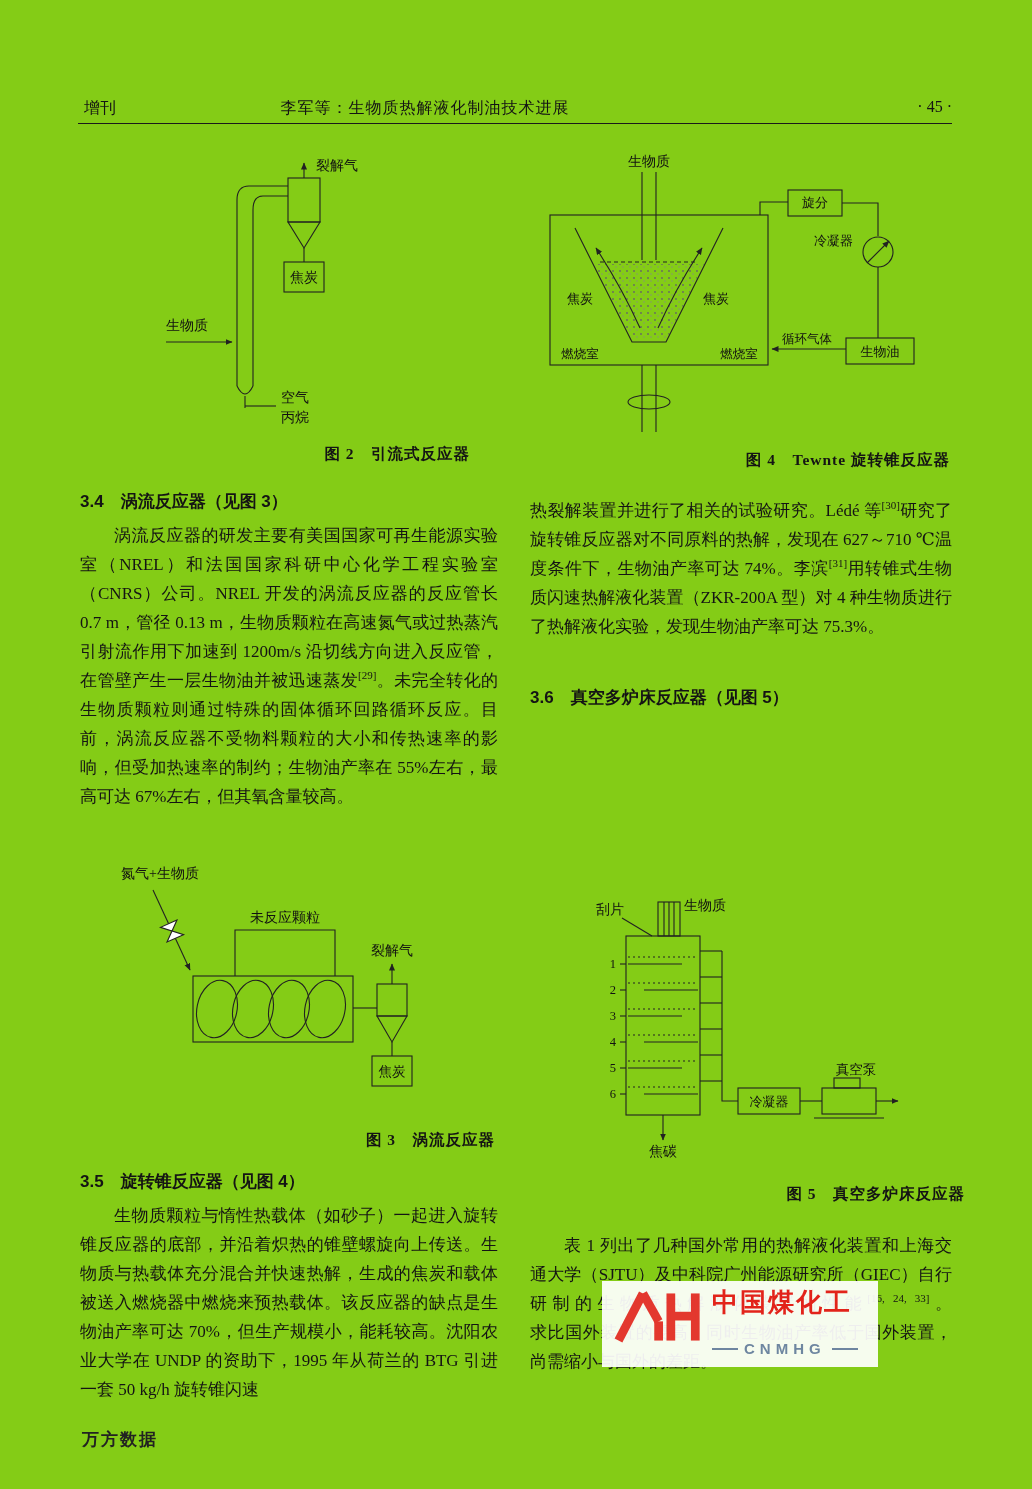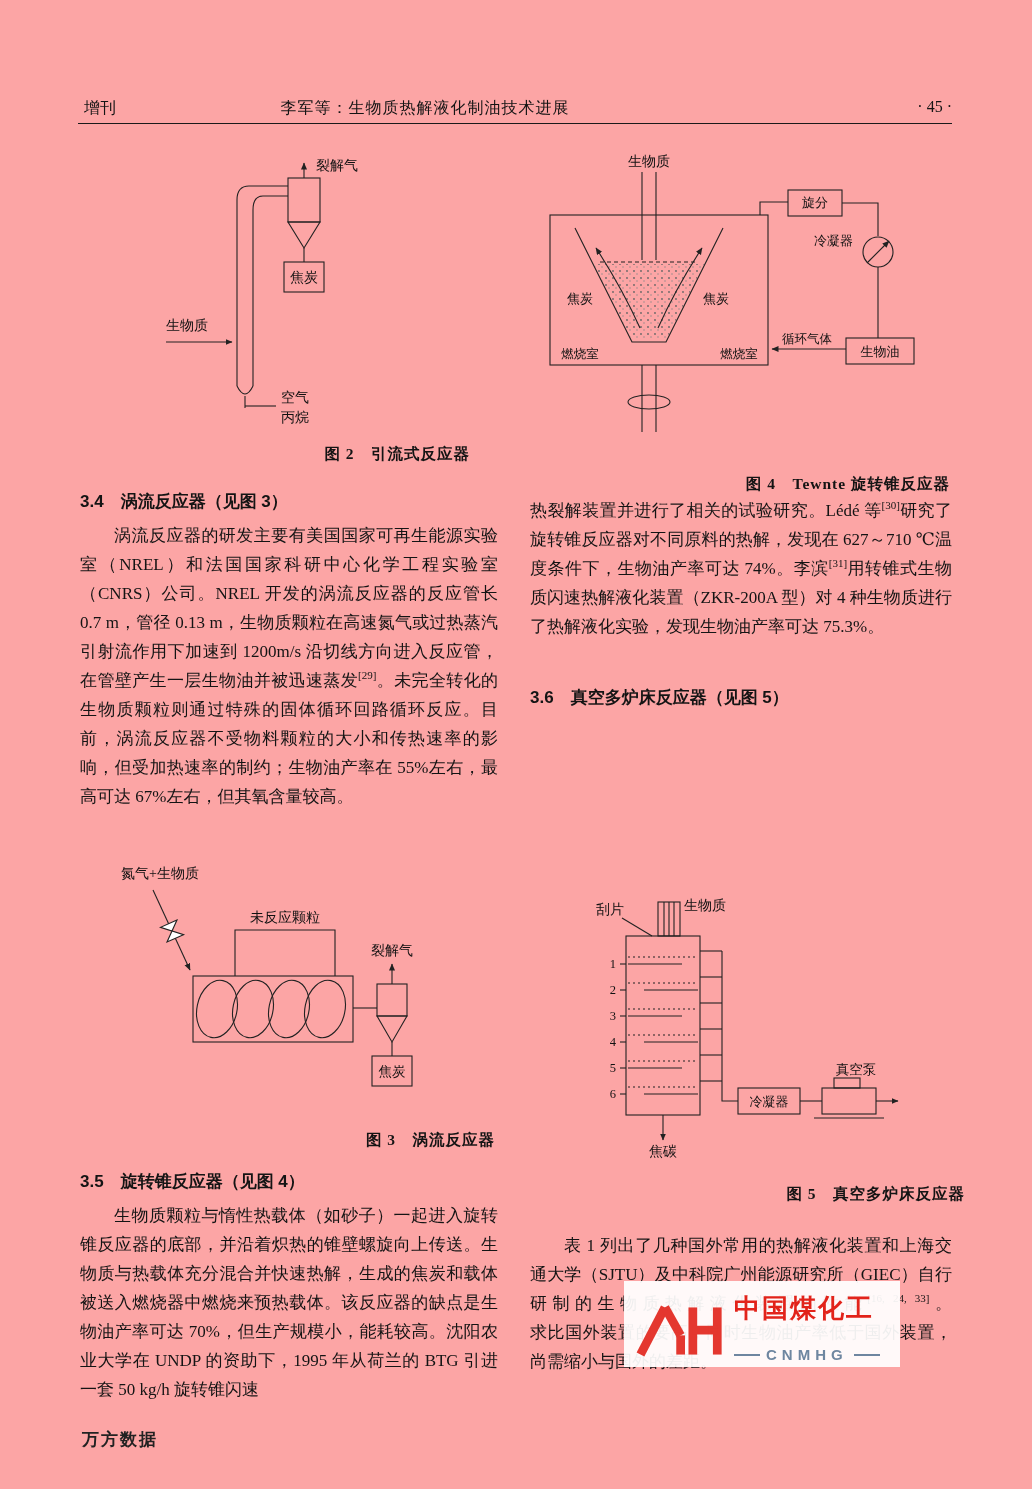--- a/index.html
+++ b/index.html
@@ -1,33 +1,33 @@
 <!DOCTYPE html>
 <html><head>
 <meta charset="utf-8">
 <style>
   *{box-sizing:border-box}
   body{margin:0;background:#ddd}
-  .page{position:relative;width:1032px;height:1489px;margin:0 auto;background:#fca5a5;overflow:hidden;
+  .page{position:relative;width:1032px;height:1489px;margin:0 auto;background:#84cc16;overflow:hidden;
         font-family:"Liberation Serif","DejaVu Serif",serif;color:#141414}
   .abs{position:absolute}
   .hdr{font-size:16px;top:98px}
   .hdr-left{left:84px}
   .hdr-center{left:0;width:850px;text-align:center;letter-spacing:1px}
   .hdr-right{right:80px}
   .rule{left:78px;top:123px;width:874px;height:1.3px;background:#1a1a1a}
   .heading{font-family:"Liberation Sans","DejaVu Sans",sans-serif;font-weight:bold;font-size:17px}
   .para{font-size:17px;line-height:29px;text-align:justify}
   .indent{text-indent:2em}
   sup{font-size:11px;line-height:0;vertical-align:super}
   .caption{font-size:15.5px;font-weight:bold;text-align:right;letter-spacing:1px}
   svg text{font-family:"Liberation Serif","DejaVu Serif",serif;fill:#111}
   .footer{left:82px;top:1428px;font-size:17px;font-weight:bold;letter-spacing:2px;color:#222}
-  .watermark{left:624px;top:1281px;width:276px;height:86px;background:rgba(255,255,255,.93);
-             display:flex;align-items:flex-end;gap:8px;padding:4px 6px}
+  .watermark{left:602px;top:1281px;width:276px;height:86px;background:rgba(255,255,255,.93);
+             display:flex;align-items:flex-start;gap:8px;padding:4px 6px}
   .wm-cn{color:#e2231a;font-size:26px;font-weight:bold;letter-spacing:2px;
          font-family:"Liberation Sans","DejaVu Sans",sans-serif;white-space:nowrap}
   .wm-row{display:flex;align-items:center;gap:6px;margin-top:20px}
   .wm-dash{width:26px;height:2px;background:#6e86a0}
   .wm-en{color:#6e86a0;font-size:15px;font-weight:bold;letter-spacing:5px;
          font-family:"Liberation Sans","DejaVu Sans",sans-serif}
 </style>
 </head>
 <body>
 
@@ -105,21 +105,21 @@
       <text x="295" y="57" text-anchor="middle">旋分</text>
       <text x="333" y="95" text-anchor="end">冷凝器</text>
       <text x="60" y="153" text-anchor="middle">焦炭</text>
       <text x="196" y="153" text-anchor="middle">焦炭</text>
       <text x="60" y="208" font-size="12.5" text-anchor="middle">燃烧室</text>
       <text x="219" y="208" font-size="12.5" text-anchor="middle">燃烧室</text>
       <text x="287" y="193" font-size="12.5" text-anchor="middle">循环气体</text>
       <text x="360" y="206" text-anchor="middle">生物油</text>
     </g>
   </svg>
-  <div class="abs caption" style="left:520px;top:474px;width:430px">图 4　Tewnte 旋转锥反应器</div>
+  <div class="abs caption" style="left:520px;top:450px;width:430px">图 4　Tewnte 旋转锥反应器</div>
 
   <div class="abs heading" style="left:80px;top:490px;width:418px">3.4　涡流反应器（见图 3）</div>
   <div class="abs para indent" style="left:80px;top:521px;width:418px"><span>涡流反应器的研发主要有美国国家可再生能源实验室（NREL）和法国国家科研中心化学工程实验室（CNRS）公司。NREL 开发的涡流反应器的反应管长 0.7 m，管径 0.13 m，生物质颗粒在高速氮气或过热蒸汽引射流作用下加速到 1200m/s 沿切线方向进入反应管，在管壁产生一层生物油并被迅速蒸发</span><sup>[29]</sup><span>。未完全转化的生物质颗粒则通过特殊的固体循环回路循环反应。目前，涡流反应器不受物料颗粒的大小和传热速率的影响，但受加热速率的制约；生物油产率在 55%左右，最高可达 67%左右，但其氧含量较高。</span></div>
 
   <svg class="abs" style="left:95px;top:858px" width="340" height="270" viewBox="0 0 340 270">
     <defs>
       <marker id="ar3" markerWidth="9" markerHeight="8" refX="6.5" refY="3" orient="auto" markerUnits="userSpaceOnUse">
         <path d="M0 0 L7 3 L0 6 Z" fill="#222"></path>
       </marker>
     </defs>

